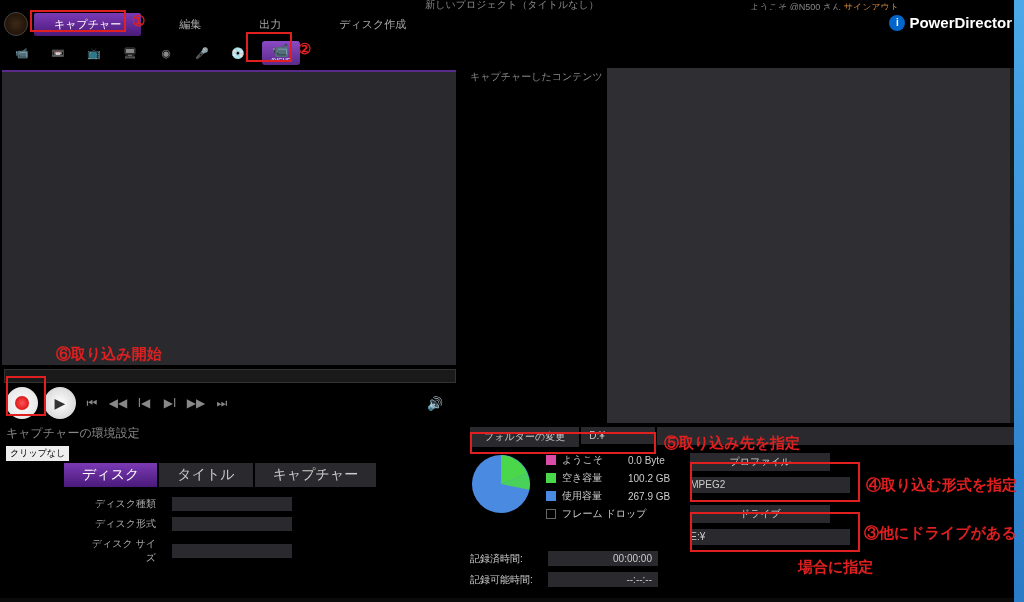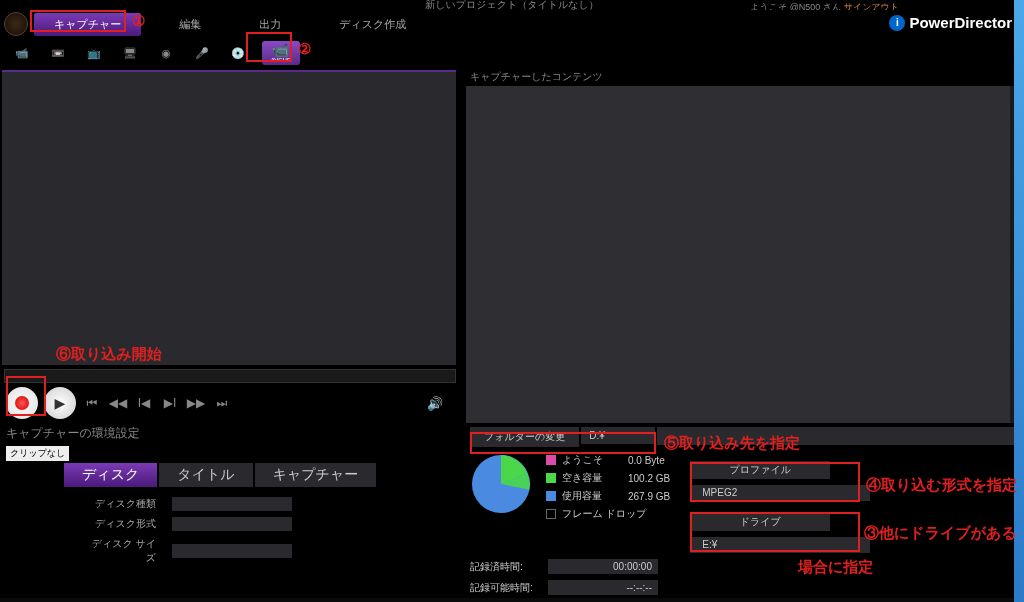--- a/index.html
+++ b/index.html
@@ -26,21 +26,21 @@
 .preview-panel { width: 460px; background: #000; display: flex; flex-direction: column; }
 .preview-screen { flex: 1; background: #2a2a2e; margin: 2px 4px 0 2px; border-top: 2px solid #5a2a8a; }
 .timeline-strip { height: 14px; background: #1a1a1a; margin: 4px 4px 0 4px; border: 1px solid #333; }
 .playback-controls { height: 40px; display: flex; align-items: center; padding: 0 6px; gap: 6px; }
 .rec-btn { width: 32px; height: 32px; border-radius: 50%; background: radial-gradient(#fff, #ddd); display: flex; align-items: center; justify-content: center; }
 .rec-btn::after { content: ""; width: 14px; height: 14px; border-radius: 50%; background: radial-gradient(#f55, #c00); }
 .play-btn { width: 32px; height: 32px; border-radius: 50%; background: radial-gradient(#fff, #ccc); display: flex; align-items: center; justify-content: center; color: #333; font-size: 14px; }
 .tc-btn { width: 20px; color: #888; font-size: 12px; text-align: center; }
 .vol-icon { color: #777; font-size: 13px; margin-left: auto; margin-right: 10px; }
 
-.content-panel { flex: 1; background: #000; display: flex; flex-direction: column; padding: 0 6px; }
+.content-panel { flex: 1; background: #000; display: flex; flex-direction: row; padding: 0 6px; }
 .content-header { height: 18px; color: #888; font-size: 10px; padding: 2px 4px; }
 .content-body { flex: 1; background: #2f2f33; position: relative; }
 .content-body::after { content: ""; position: absolute; right: 0; top: 0; bottom: 0; width: 8px; background: #1a1a1a; }
 
 .bottom-area { display: flex; height: 175px; background: #000; }
 .settings-left { width: 460px; padding: 2px 6px; }
 .settings-title { font-size: 12px; color: #888; margin-bottom: 4px; }
 .clip-label { display: inline-block; background: #eee; color: #000; font-size: 9px; padding: 1px 4px; margin-bottom: 2px; }
 .tab-row { display: flex; gap: 2px; margin-bottom: 10px; margin-left: 58px; }
 .tab { padding: 3px 18px; background: #2a2a2e; color: #ccc; font-size: 14px; }
@@ -54,23 +54,23 @@
 .folder-btn { padding: 3px 14px; background: #2a2a2e; color: #ccc; }
 .folder-path { flex: 0 0 74px; padding: 3px 8px; background: #2a2a2e; color: #ccc; }
 .folder-rest { flex: 1; height: 18px; background: #2a2a2e; }
 .info-row { display: flex; gap: 14px; }
 .pie-chart { width: 62px; height: 62px; position: relative; }
 .stats-col { display: flex; flex-direction: column; gap: 4px; font-size: 10px; }
 .stat-line { display: flex; align-items: center; gap: 6px; }
 .stat-sq { width: 10px; height: 10px; }
 .stat-label { width: 60px; color: #ccc; }
 .stat-val { color: #ccc; }
-.profile-col { display: flex; flex-direction: column; gap: 6px; margin-left: 6px; margin-top: 8px; }
+.profile-col { display: flex; flex-direction: column; gap: 6px; margin-left: 6px; }
 .pbox-label { width: 140px; text-align: center; padding: 2px; background: #2a2a2e; color: #ccc; }
-.pbox-field { width: 180px; padding: 2px 12px; background: #2a2a2e; color: #ccc; height: 16px; }
+.pbox-field { width: 160px; padding: 2px 0; background: #2a2a2e; color: #ccc; height: 16px; }
 .time-row { display: flex; align-items: center; gap: 8px; }
 .time-label { width: 70px; color: #ccc; }
 .time-field { width: 110px; padding: 2px 6px; background: #2a2a2e; color: #ccc; text-align: right; }
 
 
 .anno-box { position: absolute; border: 2px solid #e02020; pointer-events: none; }
 .anno-text { position: absolute; color: #e02020; font-size: 15px; font-weight: bold; pointer-events: none; white-space: nowrap; }
 .anno-num { position: absolute; color: #e02020; font-size: 15px; font-weight: bold; pointer-events: none; }
 
 .desktop-strip { position: absolute; right: 0; top: 0; width: 10px; height: 602px; background: linear-gradient(#4aa8e8, #2a7ac8); }

